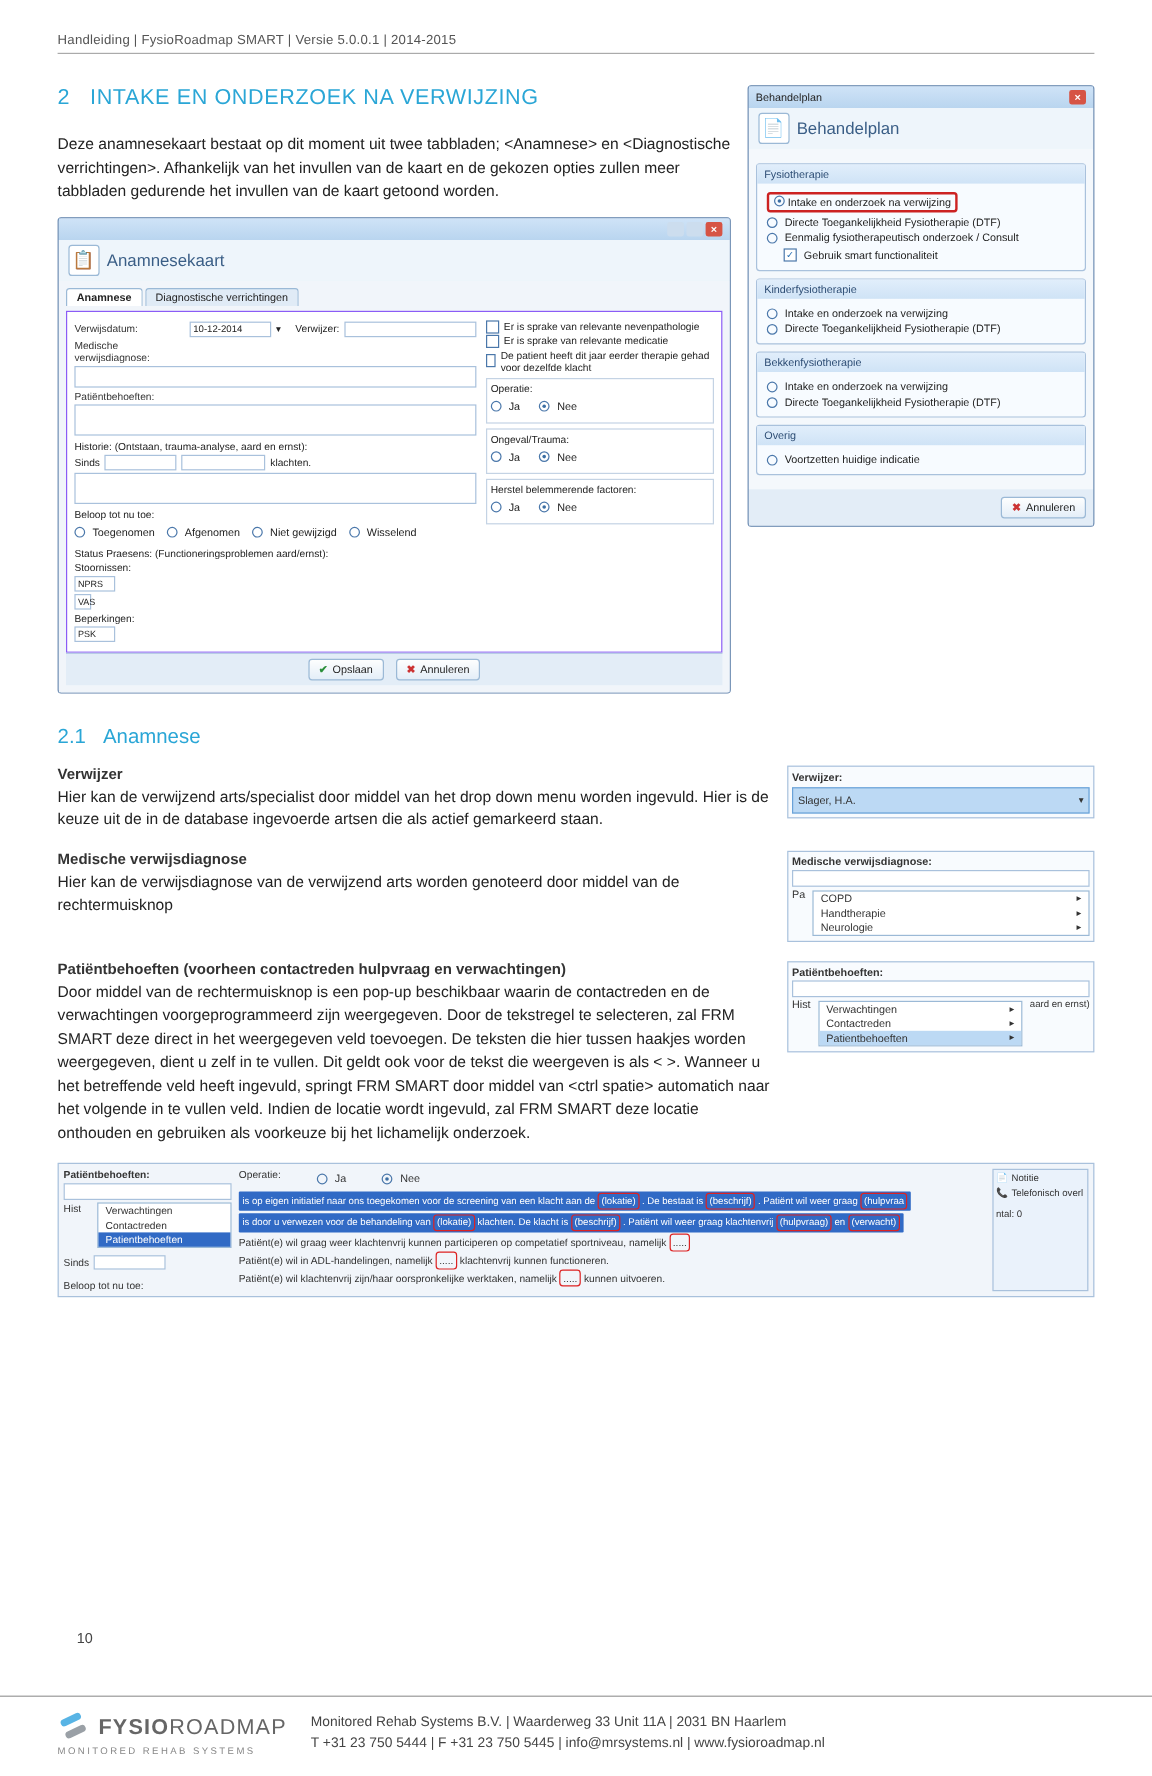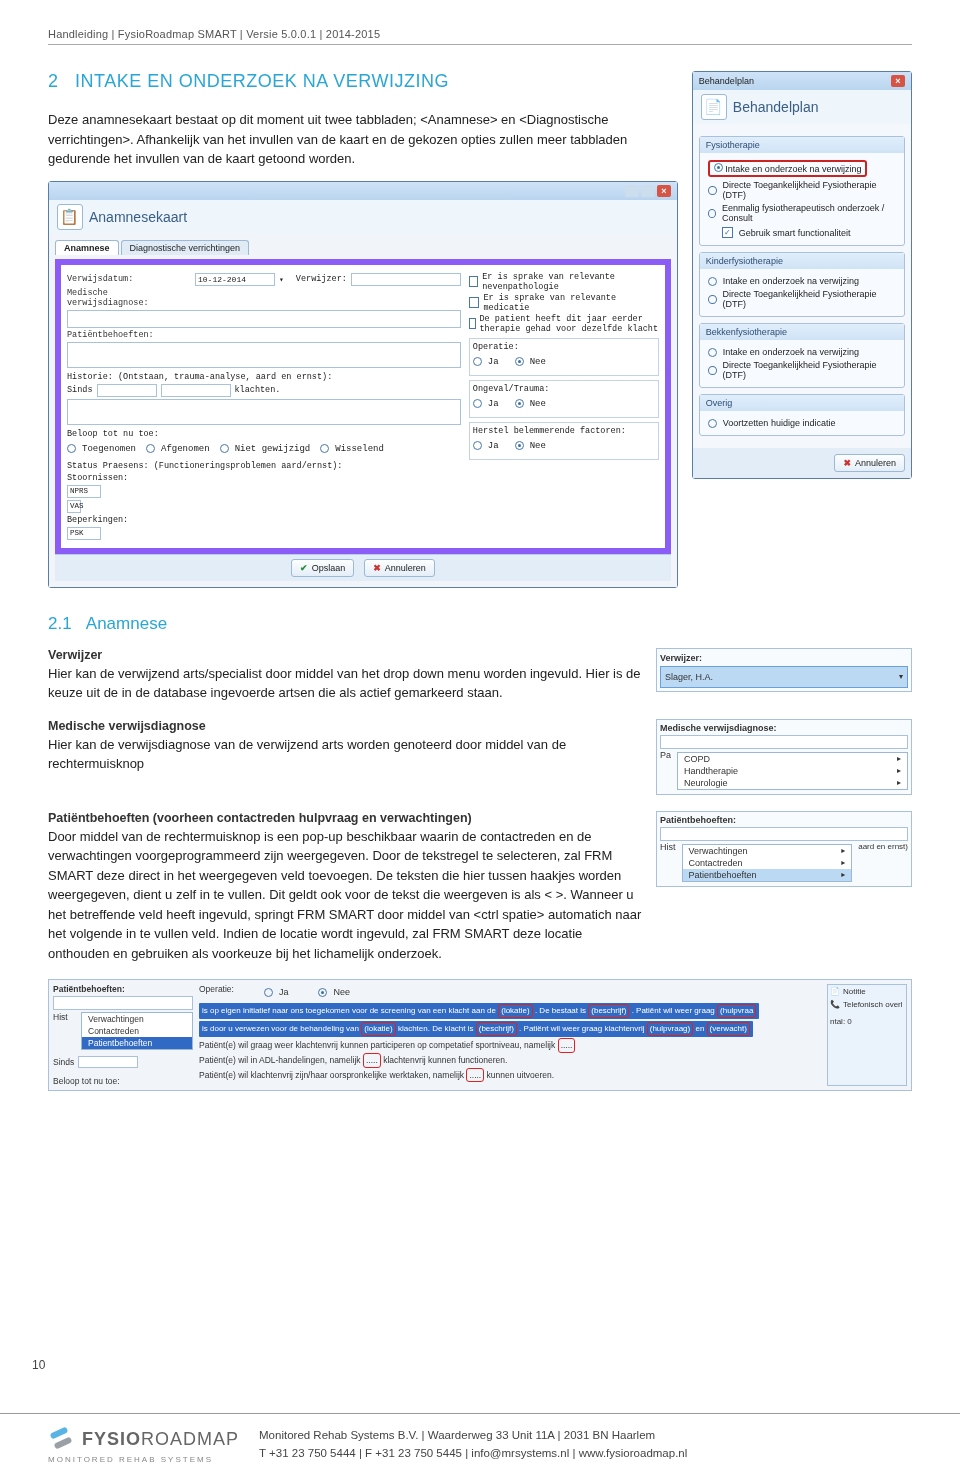--- a/index.html
+++ b/index.html
@@ -69,25 +69,25 @@
   .wbtn{border:1px solid #9bb9d6;border-radius:3px;background:linear-gradient(#fdfefe,#e4eef8);padding:3px 8px;font-size:9px;display:flex;align-items:center;gap:4px;}
   .wbtn .x{color:#c33;font-weight:bold;}
   .wbtn .ok{color:#2a8f3a;font-weight:bold;}
 
   
   .anam-shot { margin-top:12px; }
   .anam-body { background:#f1f5fa; padding:6px; }
   .tabs { display:flex; gap:2px; margin-bottom:4px; }
   .tab { border:1px solid #9bb9d6; border-bottom:none; padding:2px 8px; background:#e0ebf6; font-size:9px; border-radius:3px 3px 0 0; }
   .tab.sel { background:#fff; font-weight:bold; }
-  .form-grid { background:#fff; border:6px solid #8b5cf6; padding:6px; font-size:8.5px;font-family:Liberation Mono, monospace; }
+  .form-grid { background:#fff; border:1px solid #8b5cf6; padding:6px; font-size:8.5px; }
   .frow { display:flex; align-items:center; gap:4px; margin:2px 0; }
   .flabel { width:92px; color:#333; }
   .finput { border:1px solid #a9c1dc; background:#fff; height:13px; }
-  .finput.date{width:80px;margin-left:32px;} .finput.sel{width:110px;}
+  .finput.date{width:68px;} .finput.sel{width:110px;}
   .fcheck-row{display:flex;align-items:center;gap:4px;margin:1px 0;}
   .subbox{border:1px solid #c4d3e4;padding:3px;margin-top:4px;}
   .txtarea{border:1px solid #a9c1dc;background:#fff;height:26px;width:100%;}
   .anam-foot{display:flex;justify-content:center;gap:10px;padding:4px;background:#e3edf7;border-top:1px solid #b8cde4;}
 
   h3.sub-title{color:#2aa6d6;font-weight:300;font-size:17px;margin:26px 0 14px 0;}
   .para-block{margin-bottom:16px;}
   .para-title{font-weight:600;font-size:12.5px;margin-bottom:2px;}
   .two-col-inline{display:flex;gap:14px;align-items:flex-start;}
   .inline-left{flex:1;}
@@ -109,21 +109,21 @@
   .ws-left{width:140px;}
   .ws-right{flex:1;}
   .ws-menu{border:1px solid #9bb9d6;background:#fff;}
   .ws-menu div{padding:1px 6px;font-size:8.5px;}
   .ws-menu div.hi{background:#316ac5;color:#fff;}
   .ws-op{display:flex;gap:30px;margin-bottom:2px;}
   .hl{background:#316ac5;color:#fff;padding:1px 3px;font-size:8px;display:inline-block;margin:1px 0;border-radius:1px;}
   .red-chip{border:1.5px solid #d22;border-radius:3px;padding:0 2px;display:inline-block;}
   .side-panel{width:80px;border:1px solid #a9c1dc;background:#eaf2fb;font-size:8px;padding:2px;}
 
-  .page-num{position:absolute;bottom:108px;left:32px;font-size:12px;color:#444;}
+  .page-num{position:absolute;bottom:108px;left:64px;font-size:12px;color:#444;}
 
   .footer{position:absolute;bottom:0;left:0;right:0;border-top:1px solid #999;padding:10px 48px 16px 48px;display:flex;gap:20px;align-items:center;}
   .logo{display:flex;flex-direction:column;line-height:1;}
   .logo-main{display:flex;align-items:center;gap:4px;}
   .logo-mark{width:30px;height:30px;position:relative;}
   .logo-mark::before,.logo-mark::after{content:"";position:absolute;border-radius:3px;}
   .logo-mark::before{width:18px;height:6px;background:#58b4e5;top:6px;left:2px;transform:rotate(-25deg);}
   .logo-mark::after{width:18px;height:6px;background:#9aa0a6;top:16px;left:6px;transform:rotate(-25deg);}
   .logo-text{font-weight:300;letter-spacing:1px;color:#666;font-size:18px;}
   .logo-text b{font-weight:600;color:#666;}

